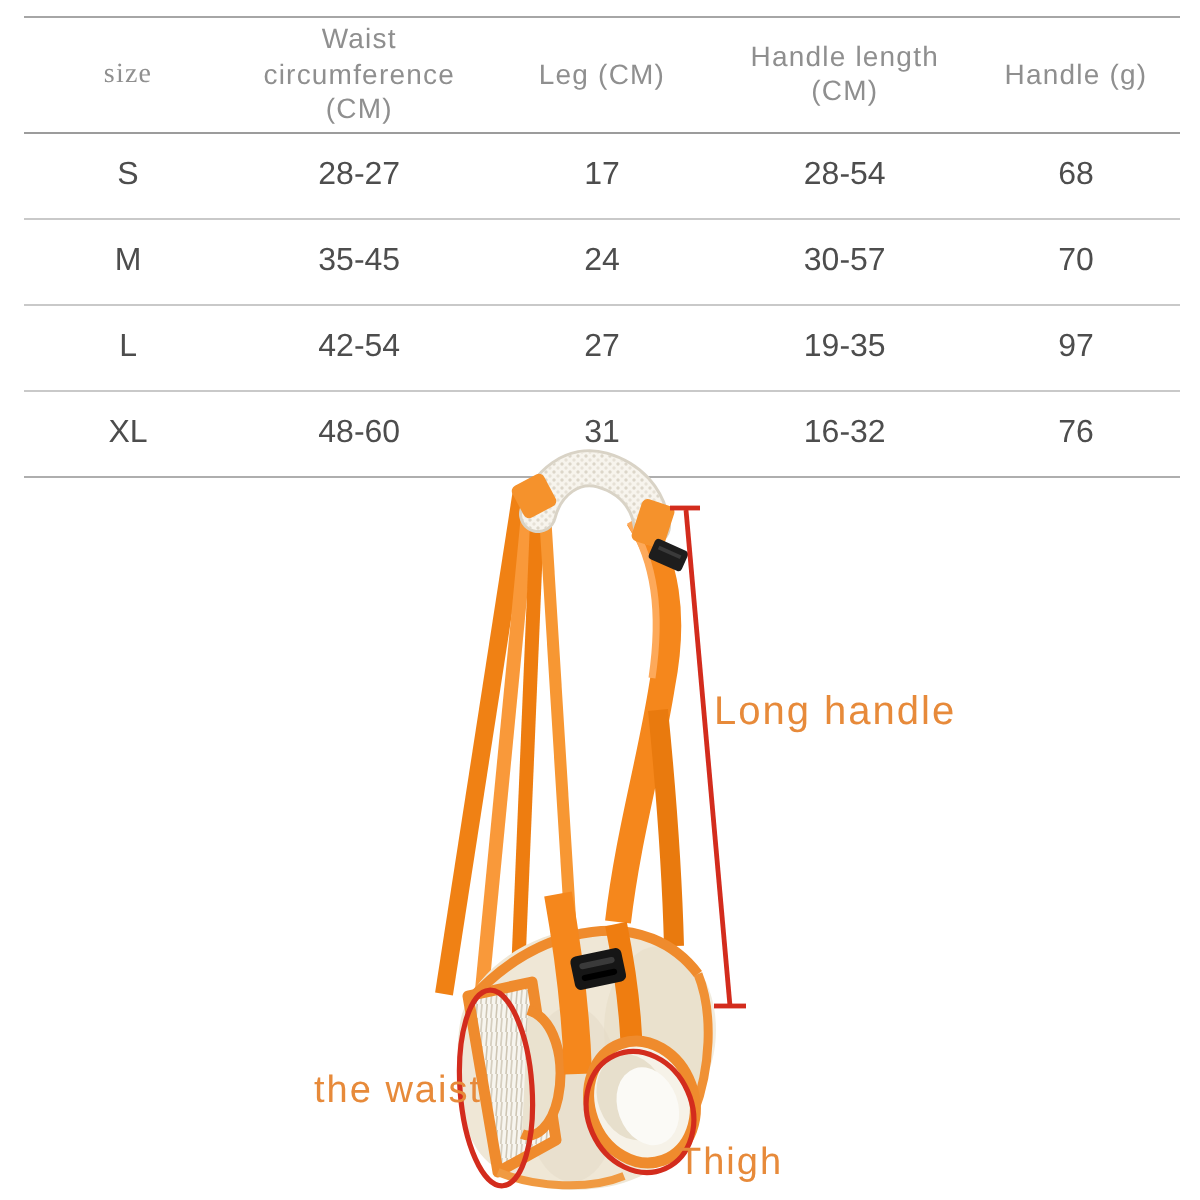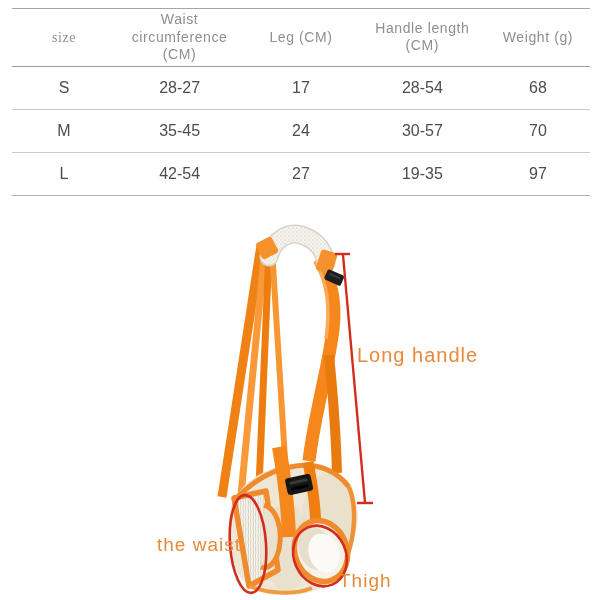--- a/index.html
+++ b/index.html
@@ -49,21 +49,21 @@
         <col class="c3">
         <col class="c4">
         <col class="c5">
       </colgroup>
     <thead>
       <tr>
         <th class="h-size">size</th>
         <th class="h-left">Waist circumference (CM)</th>
         <th>Leg (CM)</th>
         <th class="h-left-indent">Handle length (CM)</th>
-        <th>Weight (g)</th>
+        <th>Handle (g)</th>
       </tr>
     </thead>
     <tbody>
       <tr>
         <td>S</td>
         <td>28-27</td>
         <td>17</td>
         <td>28-54</td>
         <td>68</td>
       </tr>
@@ -73,20 +73,27 @@
         <td>24</td>
         <td>30-57</td>
         <td>70</td>
       </tr>
       <tr>
         <td>L</td>
         <td>42-54</td>
         <td>27</td>
         <td>19-35</td>
         <td>97</td>
+      </tr>
+      <tr>
+        <td>XL</td>
+        <td>48-60</td>
+        <td>31</td>
+        <td>16-32</td>
+        <td>76</td>
       </tr>
     </tbody>
   </table>
 </div>
 
 <div class="diagram-wrap">
 <svg width="600" height="385" viewBox="0 0 600 385">
   <defs>
     <pattern id="meshdots" width="4" height="4" patternUnits="userSpaceOnUse">
       <circle cx="1" cy="1" r="0.85" fill="#dcd6c9"></circle>

